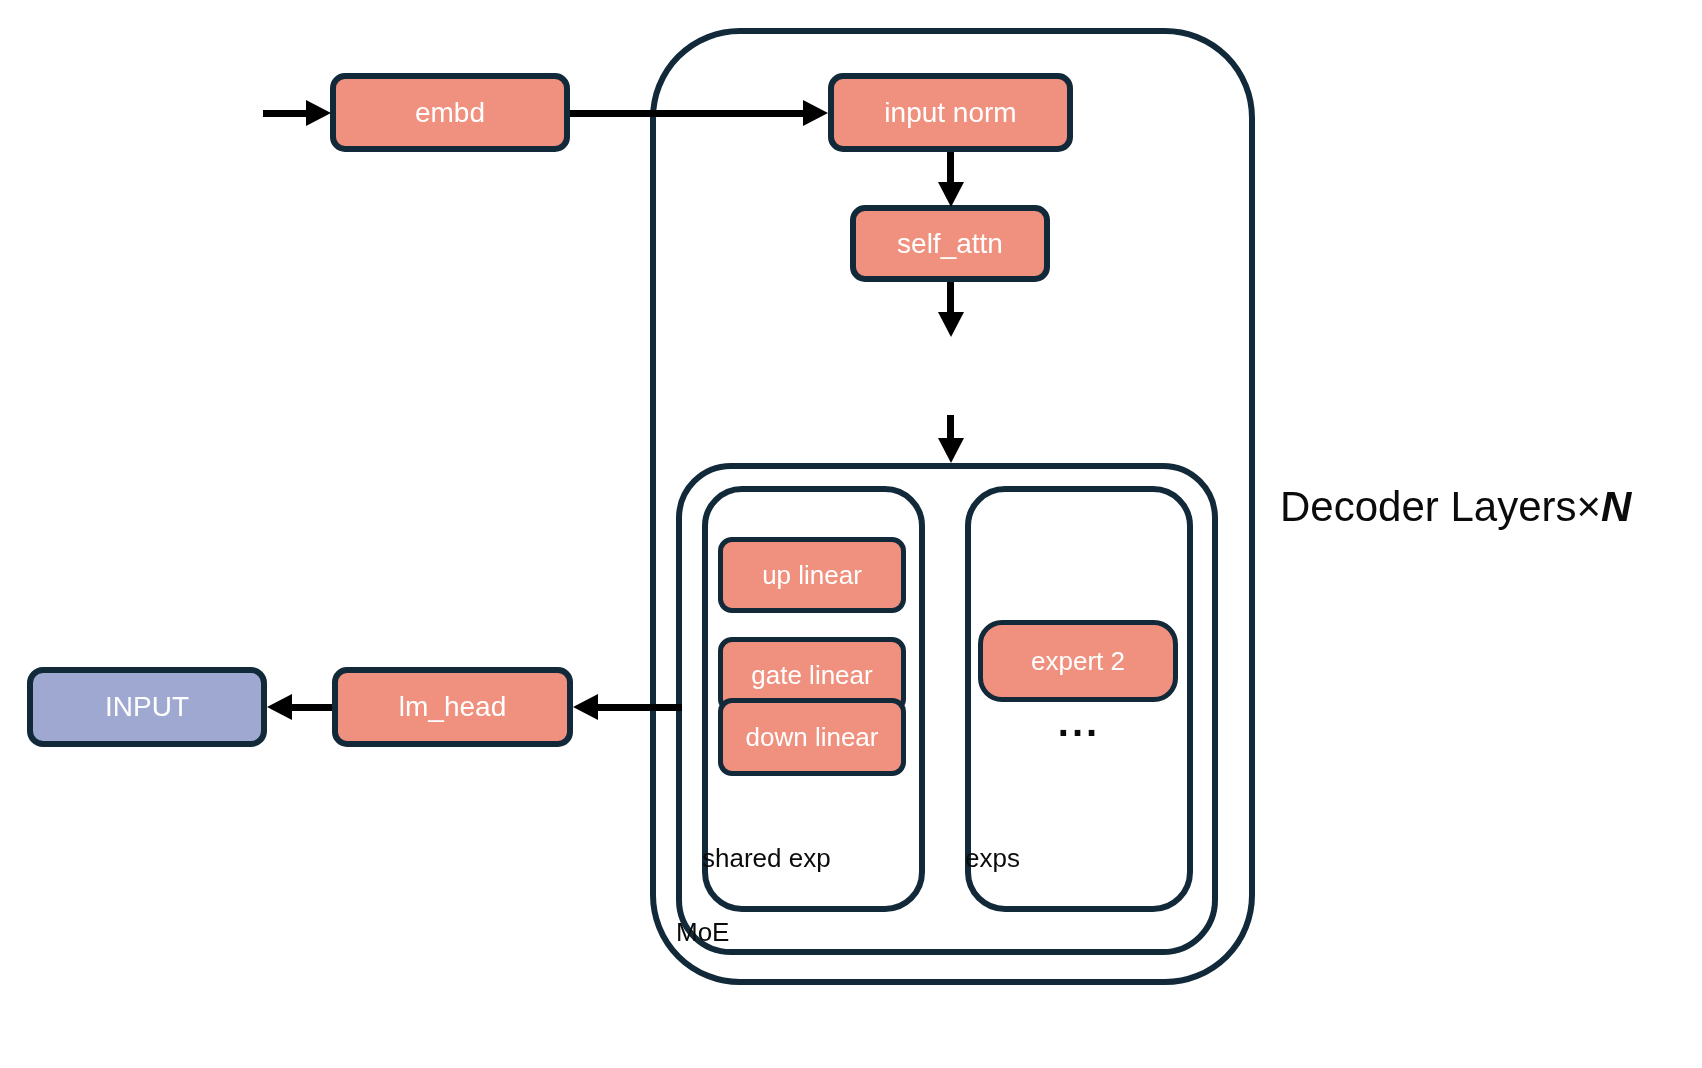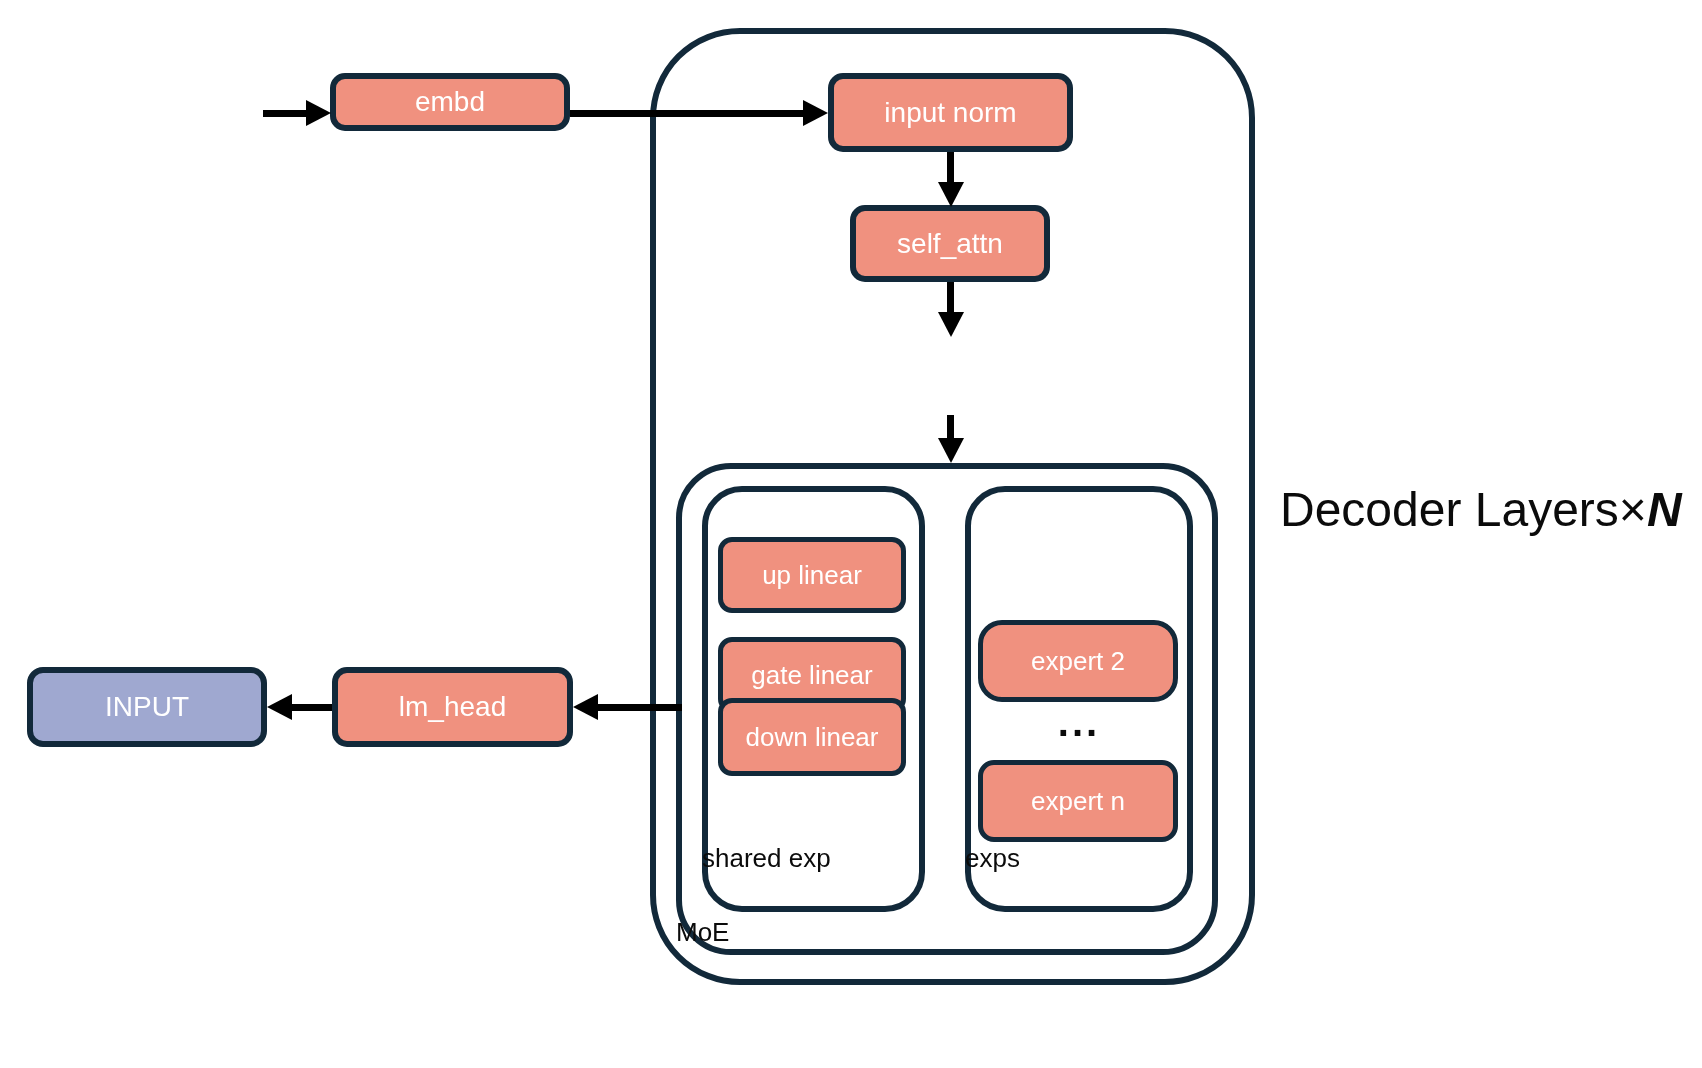--- a/index.html
+++ b/index.html
@@ -41,21 +41,21 @@
     position:absolute;
     color:var(--ink);
     font-size:26px;
     text-align:left;
     z-index:2;
     line-height:1;
   }
   .decoder-label{
     position:absolute;
     left:1280px;top:486px;
-    font-size:48px;
+    font-size:42px;
     color:var(--ink);
     z-index:2;
     white-space:nowrap;
     line-height:1;
   }
   .decoder-label .n-math{font-style:italic;font-weight:bold;}
   .arrow{position:absolute;z-index:5;}
   .shaft{position:absolute;background:var(--black);}
   .shaft-h{height:7px;}
   .shaft-v{width:7px;}
@@ -81,21 +81,21 @@
 
   <div class="container" style="left:650px;top:28px;width:605px;height:957px;border-radius:90px;"></div>
 
   <div class="container" style="left:676px;top:463px;width:542px;height:492px;border-radius:55px;"></div>
 
   <div class="container" style="left:702px;top:486px;width:223px;height:426px;border-radius:40px;"></div>
 
   <div class="container" style="left:965px;top:486px;width:228px;height:426px;border-radius:40px;"></div>
 
 
-  <div class="box rose" style="left:330px;top:73px;width:240px;height:58px;">
+  <div class="box rose" style="left:330px;top:73px;width:240px;height:79px;">
     <span>embd</span>
   </div>
 
   <div class="box rose" style="left:850px;top:205px;width:200px;height:77px;">
     <span>self_attn</span>
   </div>
 
   <div class="box rose" style="left:828px;top:73px;width:245px;height:79px;">
     <span>input norm</span>
   </div>
@@ -116,23 +116,20 @@
     <span>gate linear</span>
   </div>
   <div class="box rose small" style="left:718px;top:698px;width:188px;height:78px;">
     <span>down linear</span>
   </div>
 
   <div class="box rose small" style="left:978px;top:620px;width:200px;height:82px;border-radius:24px;">
     <span>expert 2</span>
   </div>
   <div class="ellipsis" style="left:965px;top:712px;width:228px;">...</div>
-  <div class="box rose small" style="left:978px;top:760px;width:200px;height:82px;border-radius:16px;">
-    <span>expert n</span>
-  </div>
 
   <div class="blacklabel" style="left:702px;top:845px;width:223px;">shared exp</div>
   <div class="blacklabel" style="left:965px;top:845px;width:228px;">exps</div>
   <div class="blacklabel" style="left:676px;top:919px;width:542px;">MoE</div>
 
   <div class="decoder-label">
     <span>Decoder Layers</span><span>×</span><span class="n-math">N</span>
   </div>
 
   <div class="arrow">

